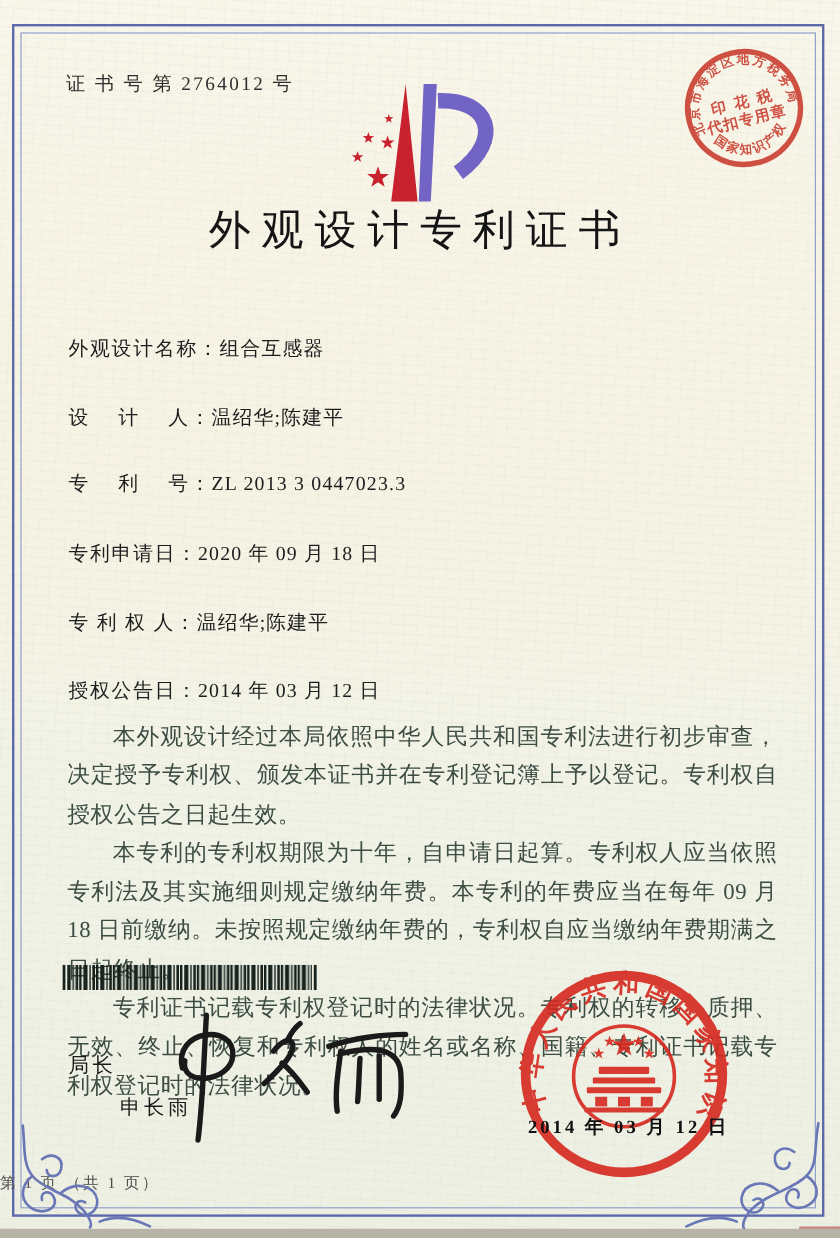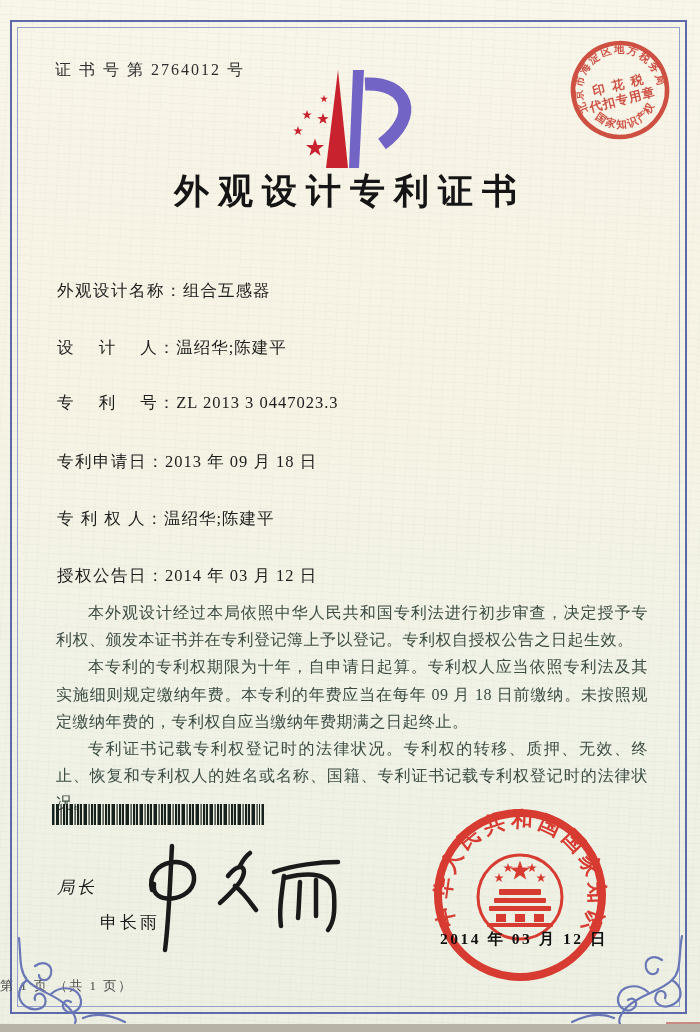--- a/index.html
+++ b/index.html
@@ -11,30 +11,30 @@
   .texture{position:absolute; inset:0; pointer-events:none;
     background:
       repeating-linear-gradient(3deg, rgba(130,155,135,.05) 0 1px, transparent 1px 8px),
       repeating-linear-gradient(93deg, rgba(130,155,135,.04) 0 1px, transparent 1px 11px);
   }
   .frame-outer{position:absolute; left:10px; top:20px; right:13px; bottom:18px; border:2px solid #5d6aaa;}
   .frame-inner{position:absolute; left:17px; top:27px; right:20px; bottom:25px; border:1px solid #93a0cc;}
   .cert-no{position:absolute; left:55px; top:60px; font-size:16px; letter-spacing:2px; color:#2e2e2e;}
   .logo{position:absolute; left:268px; top:64px;}
   .title{position:absolute; left:0; top:168px; width:100%; text-align:center;
-    font-size:35px; font-weight:bold; letter-spacing:9px; color:#151515;}
+    font-size:35px; font-weight:normal; letter-spacing:9px; color:#151515;}
   .row{position:absolute; left:57px; font-size:16.5px; color:#1d1d1d; letter-spacing:1px; white-space:nowrap;}
   .row .lab{letter-spacing:1.5px;}
   .r0{top:280px}.r1{top:337px}.r2{top:392px}.r3{top:451px}.r4{top:508px}.r5{top:565px}
-  .paras{position:absolute; left:56px; top:599px; width:592px; font-size:16px; line-height:1.7;
+  .paras{position:absolute; left:56px; top:599px; width:592px; font-size:19px; line-height:1.7;
     color:#3d4d44; text-align:justify; letter-spacing:.5px;}
   .paras p{margin:0; text-indent:2em;}
   .barcode{position:absolute; left:52px; top:804px;}
   .dir-title{position:absolute; left:57px; top:876px; font-size:17px; letter-spacing:3px; color:#1b1b1b;
-    font-family:"Liberation Sans","DejaVu Sans",sans-serif;font-style:italic;}
+    font-family:"Liberation Sans","DejaVu Sans",sans-serif;}
   .dir-name{position:absolute; left:57px; top:911px; font-size:17px; letter-spacing:3px; color:#1b1b1b;
     font-family:"Liberation Sans","DejaVu Sans",sans-serif;margin-left:43px;}
   .sig{position:absolute; left:122px; top:840px;}
   .seal{position:absolute; left:425px; top:800px; opacity:.9;}
   .seal-date{position:absolute; left:440px; top:929px; font-size:15.5px; font-weight:bold;
     letter-spacing:2.5px; color:#101010; z-index:5;}
   .tax-stamp{position:absolute; left:563px; top:33px; opacity:.88; transform:rotate(-14deg);}
   .footer{position:absolute; left:0; top:977px; width:100%; font-size:13px;
     letter-spacing:2px; color:#4c4c4c;}
   .flourish{position:absolute;}
@@ -67,21 +67,21 @@
     <use href="#st" transform="translate(55,55) scale(0.6)" fill="#c8222e"></use>
     <use href="#st" transform="translate(30,67) scale(0.5)" fill="#c8222e"></use>
     <use href="#st" transform="translate(47,84) scale(0.95)" fill="#c8222e"></use>
   </svg>
 
   <div class="title">外观设计专利证书</div>
 
   <div class="row r0"><span class="lab">外观设计名称：</span><span>组合互感器</span></div>
   <div class="row r1"><span class="lab">设　 计　 人：</span><span>温绍华;陈建平</span></div>
   <div class="row r2"><span class="lab">专　 利　 号：</span><span>ZL 2013 3 0447023.3</span></div>
-  <div class="row r3"><span class="lab">专利申请日：</span><span>2013 年 09 月 18 日</span></div>
+  <div class="row r3"><span class="lab">专利申请日：</span><span>2020 年 09 月 18 日</span></div>
   <div class="row r4"><span class="lab">专 利 权 人：</span><span>温绍华;陈建平</span></div>
   <div class="row r5"><span class="lab">授权公告日：</span><span>2014 年 03 月 12 日</span></div>
 
   <div class="paras">
     <p>本外观设计经过本局依照中华人民共和国专利法进行初步审查，决定授予专利权、颁发本证书并在专利登记簿上予以登记。专利权自授权公告之日起生效。</p>
     <p>本专利的专利权期限为十年，自申请日起算。专利权人应当依照专利法及其实施细则规定缴纳年费。本专利的年费应当在每年 09 月 18 日前缴纳。未按照规定缴纳年费的，专利权自应当缴纳年费期满之日起终止。</p>
     <p>专利证书记载专利权登记时的法律状况。专利权的转移、质押、无效、终止、恢复和专利权人的姓名或名称、国籍、专利证书记载专利权登记时的法律状况。</p>
   </div>
 
   <svg class="barcode" width="212" height="21" viewBox="0 0 212 21">

